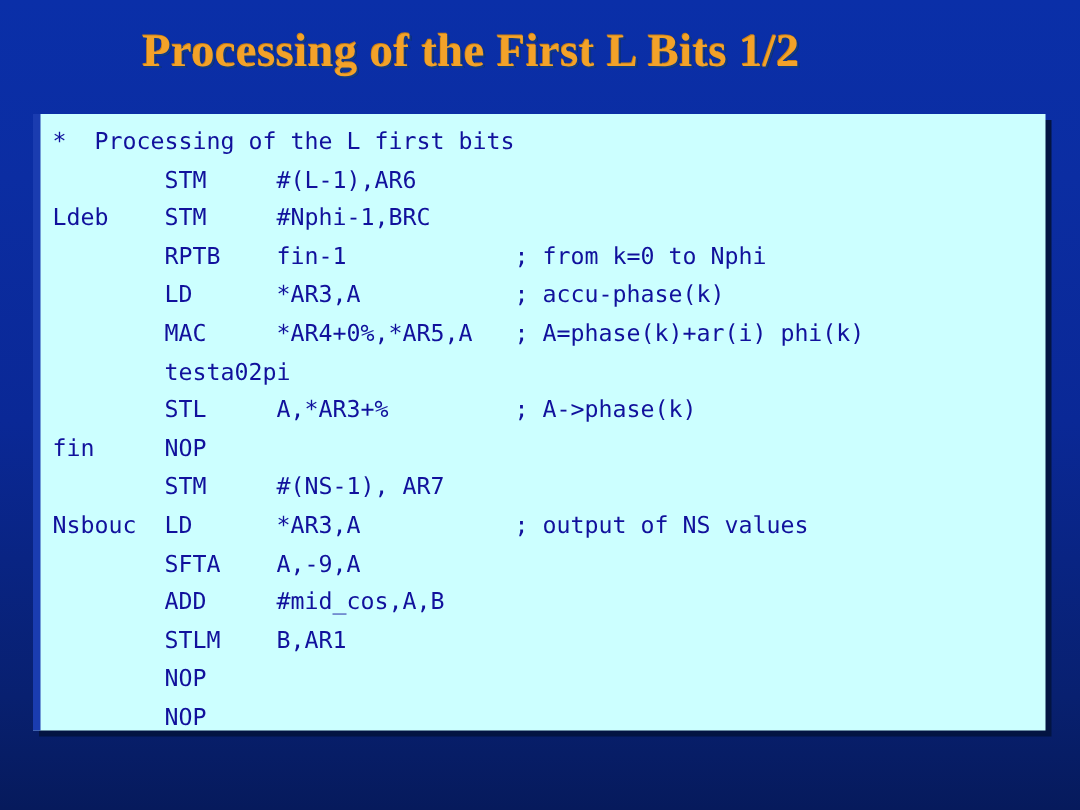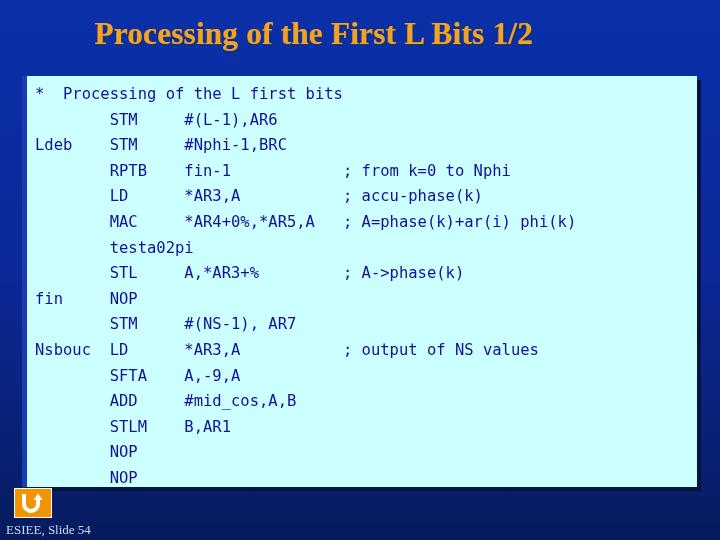--- a/index.html
+++ b/index.html
@@ -131,23 +131,14 @@
     <div id="title-text">Processing of the First L Bits 1/2</div>
   </div>
 
   <div id="code-panel-wrap">
     <div id="code-panel-shadow"></div>
     <div id="code-panel">
       <div id="code-listing"><div class="code-line">*  Processing of the L first bits</div><div class="code-line">        STM     #(L-1),AR6</div><div class="code-line">Ldeb    STM     #Nphi-1,BRC</div><div class="code-line">        RPTB    fin-1            ; from k=0 to Nphi</div><div class="code-line">        LD      *AR3,A           ; accu-phase(k)</div><div class="code-line">        MAC     *AR4+0%,*AR5,A   ; A=phase(k)+ar(i) phi(k)</div><div class="code-line">        testa02pi</div><div class="code-line">        STL     A,*AR3+%         ; A-&gt;phase(k)</div><div class="code-line">fin     NOP</div><div class="code-line">        STM     #(NS-1), AR7</div><div class="code-line">Nsbouc  LD      *AR3,A           ; output of NS values</div><div class="code-line">        SFTA    A,-9,A</div><div class="code-line">        ADD     #mid_cos,A,B</div><div class="code-line">        STLM    B,AR1</div><div class="code-line">        NOP</div><div class="code-line">        NOP</div></div>
     </div>
   </div>
 
-  <div id="footer">
-    <div id="logo-button">
-      <svg width="24" height="22" viewBox="0 0 24 22">
-        <path d="M5 2 L5 12 A5 5 0 0 0 15 12 L15 8 L19 8 L19 12 A9 9 0 0 1 1 12 L1 2 Z" fill="#ffffff"></path>
-        <path d="M12.5 8 L17 1.5 L21.5 8 Z" fill="#ffffff"></path>
-      </svg>
-    </div>
-    <div id="footer-text">ESIEE, Slide 54</div>
-  </div>
 
 </div>
 
 </body></html>

